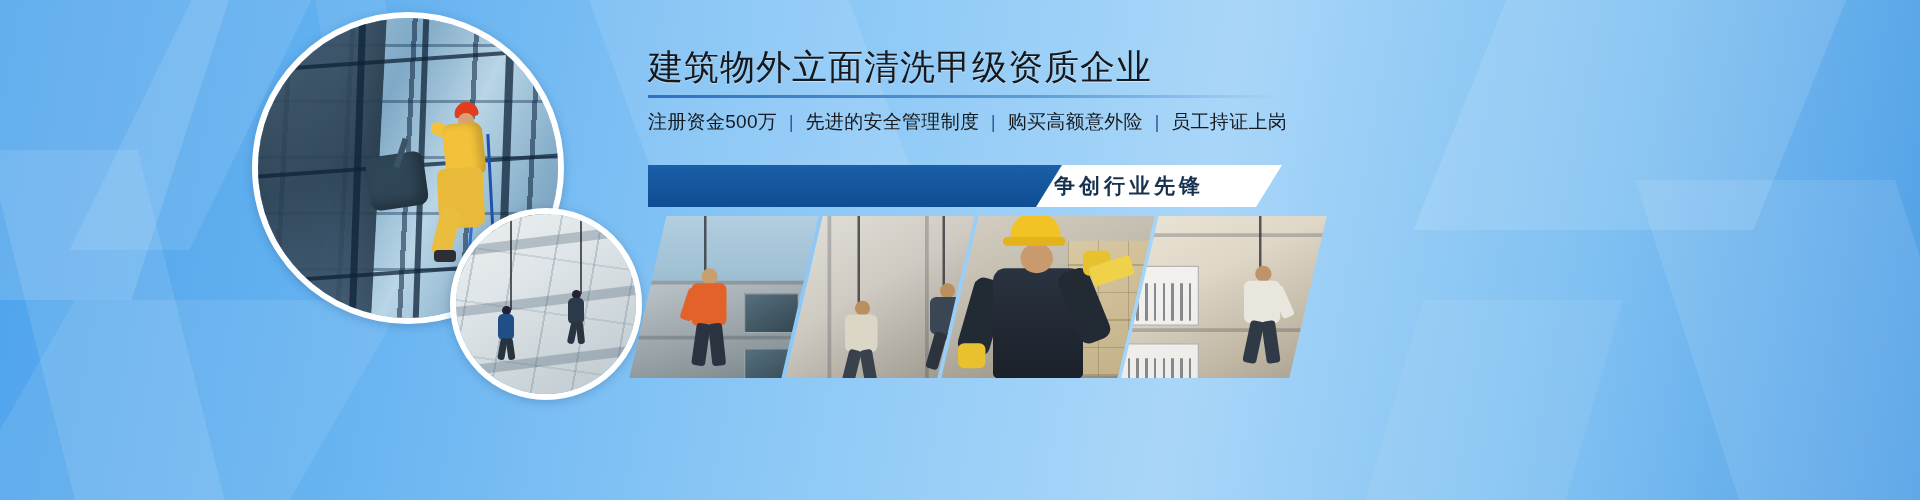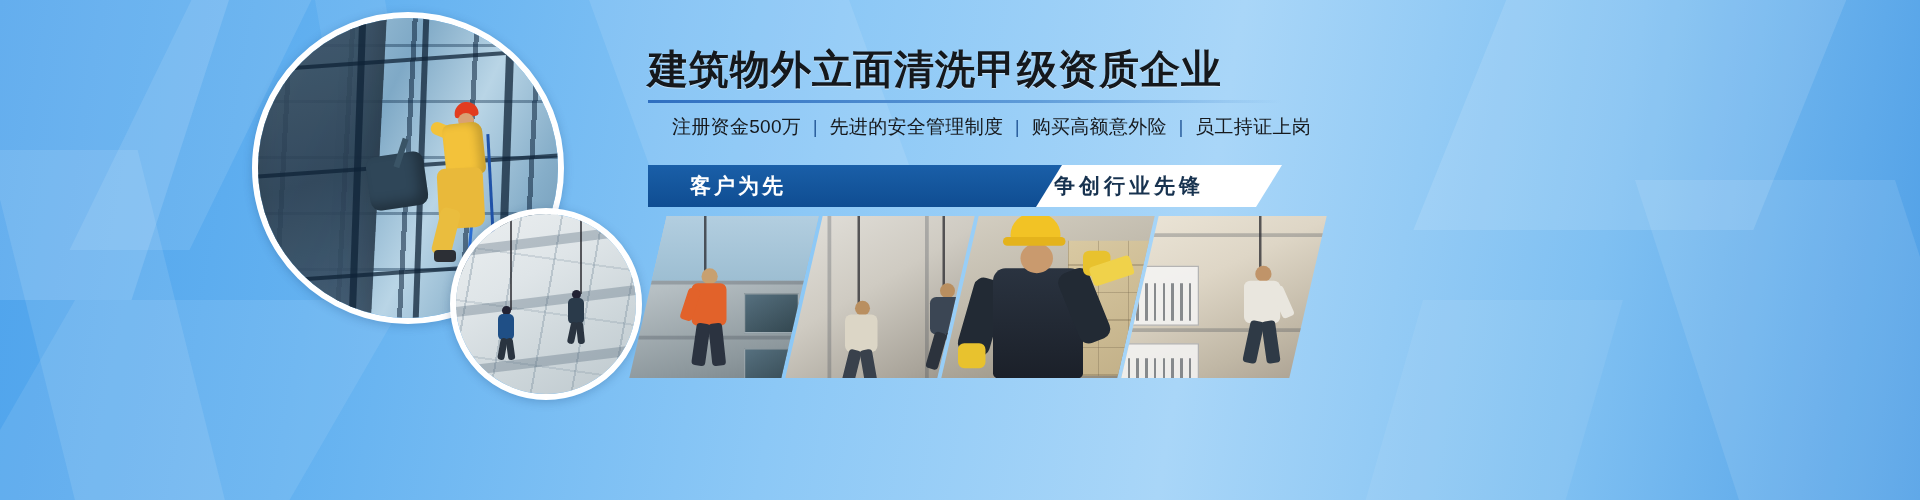--- a/index.html
+++ b/index.html
@@ -91,28 +91,28 @@
   }
   .f2-band{position:absolute;left:-10%;width:120%;height:10px;background:rgba(90,110,125,.35);}
   .w2{position:absolute;}
   .w2 .h{position:absolute;width:9px;height:9px;border-radius:50%;background:#223;}
   .w2 .b{position:absolute;width:16px;height:26px;border-radius:5px;}
   .w2 .l{position:absolute;width:7px;height:22px;border-radius:3px;background:#2a3440;}
 
   
   .textblock{position:absolute;left:648px;top:48px;width:660px;}
   .title{
-    font-size:40px;font-weight:bold;color:#15181c;letter-spacing:1px;
+    font-size:35px;font-weight:normal;color:#15181c;letter-spacing:1px;
     line-height:1.08;white-space:nowrap;
     text-shadow:0 1px 0 rgba(255,255,255,.45);
   }
   .title-rule{margin-top:9px;width:634px;height:3px;
     background:linear-gradient(90deg,#2f6fc0 0%,#5e9bd8 60%,rgba(120,175,225,0) 100%);}
   .subtitle{
-    margin-top:11px;font-size:19px;color:#16191d;letter-spacing:.3px;white-space:nowrap;margin-left:24px;
+    margin-top:11px;font-size:19px;color:#16191d;letter-spacing:.3px;white-space:nowrap;
   }
   .subtitle .sep{color:#2b5f9e;margin:0 6px;}
 
   
   .ribbon{position:absolute;left:648px;top:165px;width:634px;height:42px;}
   .ribbon-blue{
     position:absolute;left:0;top:0;width:420px;height:42px;
     background:linear-gradient(180deg,#1a5fa8 0%,#0f4d92 100%);
   }
   .ribbon-blue:after{
@@ -267,21 +267,20 @@
       <span class="sep">|</span>
       <span>购买高额意外险</span>
       <span class="sep">|</span>
       <span>员工持证上岗</span>
     </div>
   </div>
 
   <div class="ribbon">
     <div class="ribbon-blue"></div>
     <div class="ribbon-white"></div>
-    <div class="ribbon-t1">客户为先</div>
     <div class="ribbon-t3">争创行业先锋</div>
   </div>
 
   <div class="strip">
 
     <div class="panel p1">
       <div class="inner">
         <div class="bg-a"></div>
         <div class="sky"></div>
         <div class="bld-line" style="left:0;top:68px;width:100%;height:3px;"></div>

